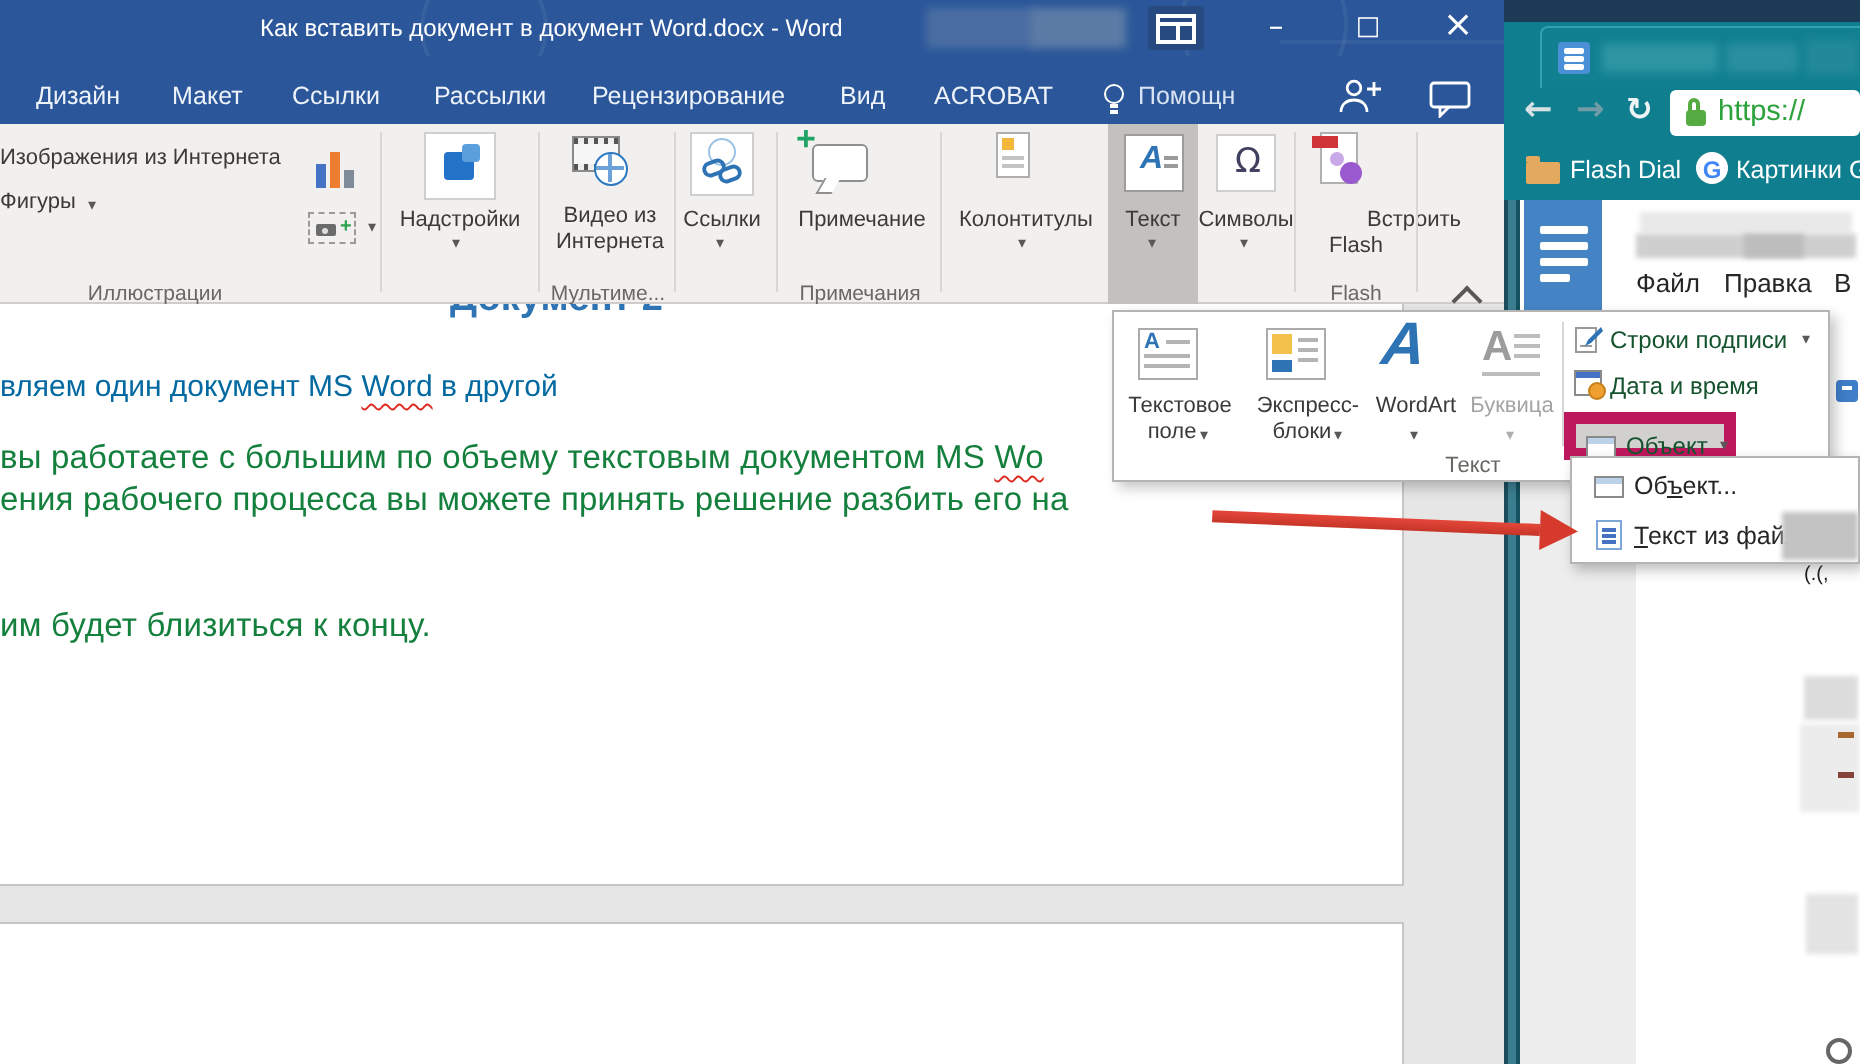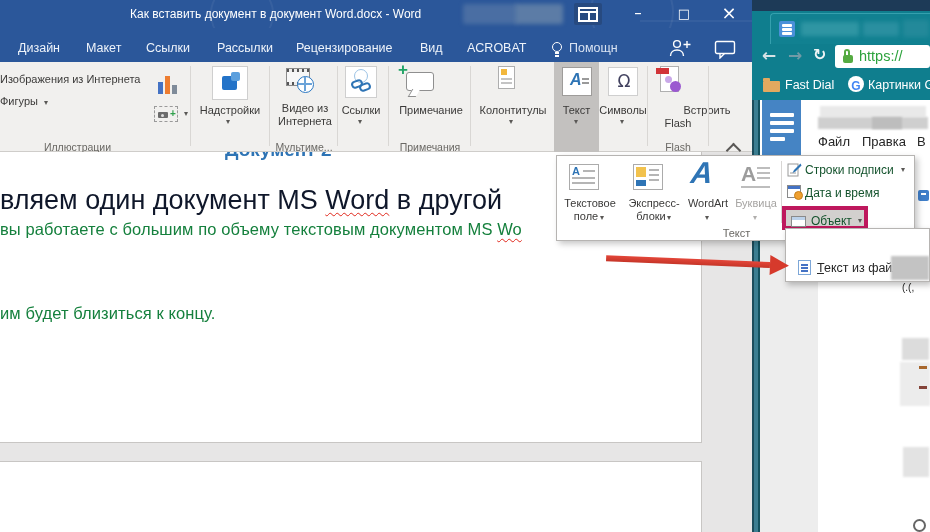--- a/index.html
+++ b/index.html
@@ -73,21 +73,21 @@
       <div class="a" style="left:8px;top:4px;width:10px;height:15px;">
         <div class="lockbow"></div>
           <div class="lockbody"></div>
       </div>
       <div class="a" style="left:24px;top:3px;font-size:14.5px;color:#2ca23c;">https://</div>
     </div>
 
     <div class="a" style="left:11px;top:81px;width:17px;height:11px;background:#e2a95f;border-radius:1px;">
       <div class="a" style="left:0;top:-3px;width:7px;height:3px;background:#e2a95f;border-radius:1px 1px 0 0;"></div>
     </div>
-    <div class="a bkm" style="left:33px;top:78px;">Fast Dial</div>
+    <div class="a bkm" style="left:33px;top:78px;">Flash Dial</div>
     <div class="a" style="left:96px;top:76px;width:16px;height:16px;border-radius:50%;background:#fff;text-align:center;">
       <span style="font-size:12px;font-weight:bold;color:#4285f4;line-height:16px;">G</span>
     </div>
     <div class="a bkm nw" style="left:116px;top:78px;width:62px;overflow:hidden;">Картинки G</div>
 
     <div class="a" style="left:7px;top:100px;width:171px;height:432px;background:#fff;"></div>
     <div class="a" style="left:7px;top:160px;width:59px;height:372px;background:#ededed;"></div>
     <div class="a" style="left:10px;top:100px;width:39px;height:57px;background:#4584c4;">
       <div class="a hline" style="left:8px;top:13px;width:24px;"></div>
       <div class="a hline" style="left:8px;top:21px;width:24px;"></div>
@@ -255,27 +255,28 @@
   </div>
 
   <div class="a docarea">
     <div class="a page" style="left:0;top:0;width:702px;height:291px;border-bottom:1px solid #c8c6c4;"></div>
     <div class="a page" style="left:0;top:309px;width:702px;height:71px;border-top:1px solid #c8c6c4;"></div>
 
     <div class="a" style="left:225px;top:0;width:140px;height:10px;overflow:hidden;">
       <div style="margin-top:-13px;font-size:19px;font-weight:bold;color:#2e74b5;">Документ 2</div>
     </div>
 
-    <div class="a nw" style="left:0;top:33px;font-size:27px;color:#0f172a;">
+    <div class="a nw" style="left:0;top:33px;font-size:15px;color:#0369a1;">
       <span>вляем один документ MS </span><span class="sq">Word</span><span> в другой</span>
     </div>
 
     <div class="a bodyline" style="left:0;top:68px;">
       <span>вы работаете с большим по объему текстовым документом MS </span><span class="sq">Wo</span>
     </div>
+    <div class="a bodyline" style="left:0;top:89px;">ения рабочего процесса вы можете принять решение разбить его на</div>
     <div class="a bodyline" style="left:0;top:152px;">им будет близиться к концу.</div>
   </div>
 
   <div class="a panel" style="left:556px;top:155px;width:359px;height:86px;">
 
     <div class="a" style="left:12px;top:8px;width:30px;height:26px;border:1px solid #ababab;box-sizing:border-box;">
       <span class="a" style="left:2px;top:0px;font-size:11px;font-weight:bold;color:#2e74b5;">A</span>
       <div class="a" style="left:13px;top:5px;width:12px;height:1.5px;background:#b5b5b5;"></div>
       <div class="a" style="left:2px;top:12px;width:23px;height:1.5px;background:#b5b5b5;"></div>
       <div class="a" style="left:2px;top:17px;width:23px;height:1.5px;background:#b5b5b5;"></div>
@@ -320,32 +321,38 @@
       <span class="a rc-label" style="left:22px;top:4px;">Строки подписи</span>
       <span class="a caret" style="left:118px;top:7px;">▾</span>
     </div>
     <div class="a" style="left:226px;top:26px;width:130px;height:22px;">
       <div class="a" style="left:4px;top:3px;width:14px;height:13px;border:1px solid #8a8a8a;background:#fff;box-sizing:border-box;">
         <div class="a" style="left:0;top:0;width:12px;height:3px;background:#4472c4;"></div>
         <div class="a" style="left:6px;top:5px;width:9px;height:9px;background:#f0a030;border:1px solid #c77f1a;border-radius:50%;box-sizing:border-box;"></div>
       </div>
       <span class="a rc-label" style="left:22px;top:4px;">Дата и время</span>
     </div>
-    <div class="a" style="left:225px;top:50px;width:86px;height:24px;background:#d2d0ce;border:4px solid #be185d;box-sizing:border-box;">
+    <div class="a" style="left:225px;top:50px;width:86px;height:24px;background:#d2d0ce;border:6px solid #be185d;box-sizing:border-box;">
       <div class="a" style="left:5px;top:6px;width:15px;height:11px;border:1px solid #8a8a8a;background:#fff;box-sizing:border-box;">
         <div class="a" style="left:0;top:0;width:13px;height:3px;background:#bcd2ea;"></div>
       </div>
       <span class="a rc-label" style="left:25px;top:4px;">Объект</span>
       <span class="a caret" style="left:72px;top:7px;">▾</span>
     </div>
 
     <div class="a ctr rgroup" style="left:0;top:71px;width:359px;font-size:11px;">Текст</div>
   </div>
 
   <div class="a panel" style="left:785px;top:228px;width:145px;height:54px;box-shadow:2px 3px 6px rgba(0,0,0,.25);">
+    <div class="a" style="left:0;top:3px;width:145px;height:23px;">
+      <div class="a" style="left:11px;top:6px;width:15px;height:11px;border:1px solid #8a8a8a;background:#fff;box-sizing:border-box;">
+        <div class="a" style="left:0;top:0;width:13px;height:3px;background:#bcd2ea;"></div>
+      </div>
+      <span class="a menu-label" style="left:31px;top:4px;"><span>Об</span><span class="u">ъ</span><span>ект...</span></span>
+    </div>
     <div class="a" style="left:0;top:27px;width:145px;height:24px;">
       <div class="a" style="left:12px;top:4px;width:13px;height:15px;border:1px solid #7da7d8;background:#fff;box-sizing:border-box;">
         <div class="a" style="left:2px;top:3px;width:7px;height:1.5px;background:#4472c4;"></div>
         <div class="a" style="left:2px;top:6px;width:7px;height:1.5px;background:#4472c4;"></div>
         <div class="a" style="left:2px;top:9px;width:7px;height:1.5px;background:#4472c4;"></div>
       </div>
       <span class="a menu-label" style="left:31px;top:5px;"><span class="u">Т</span><span>екст из файла...</span></span>
       <div class="a blur1" style="left:105px;top:0px;width:38px;height:24px;background:#c3c3c3;"></div>
     </div>
   </div>

